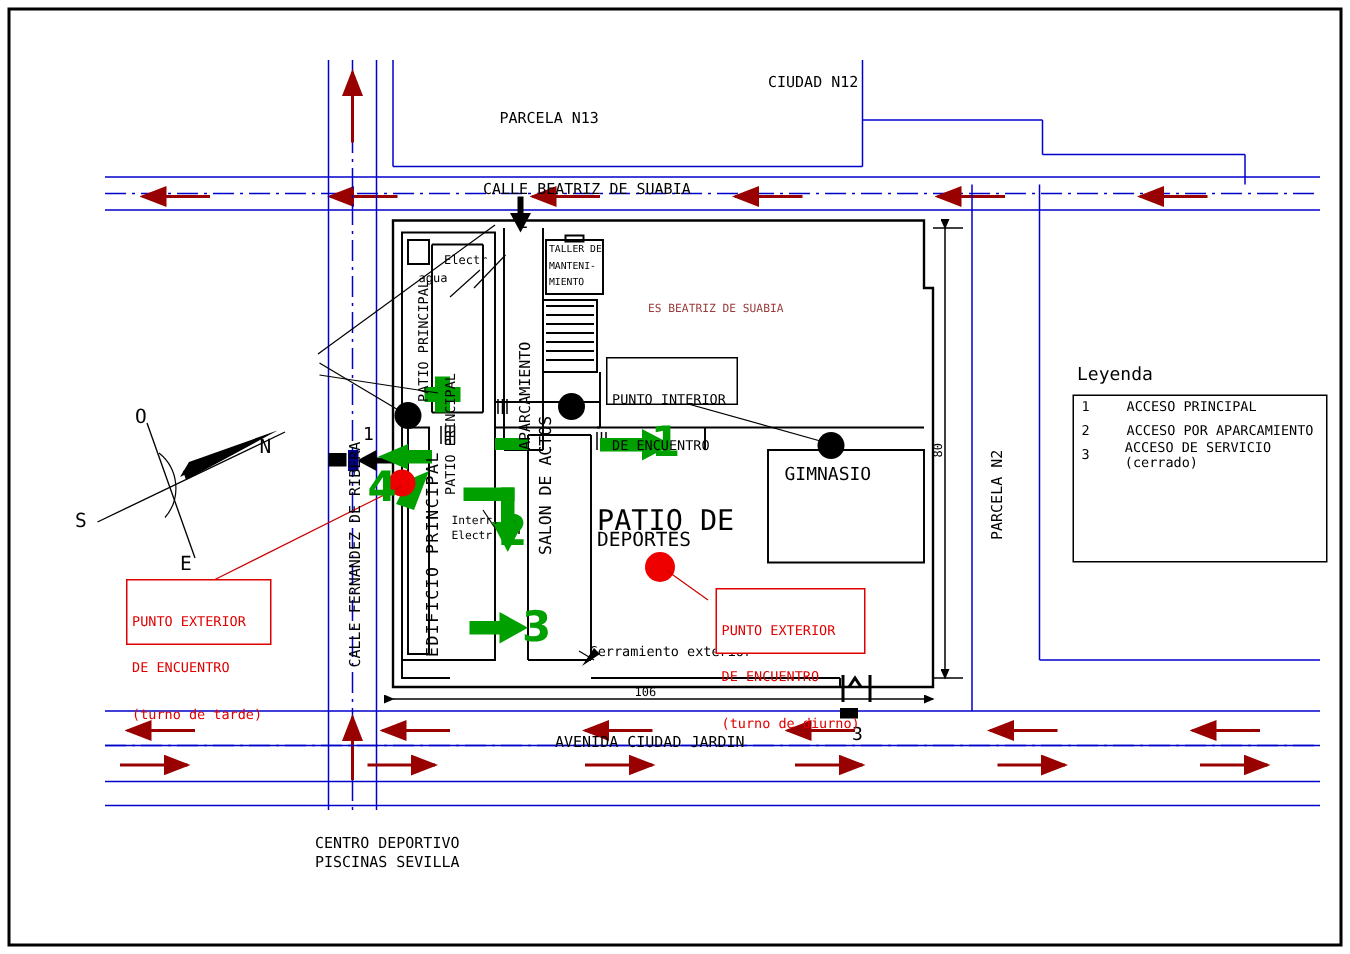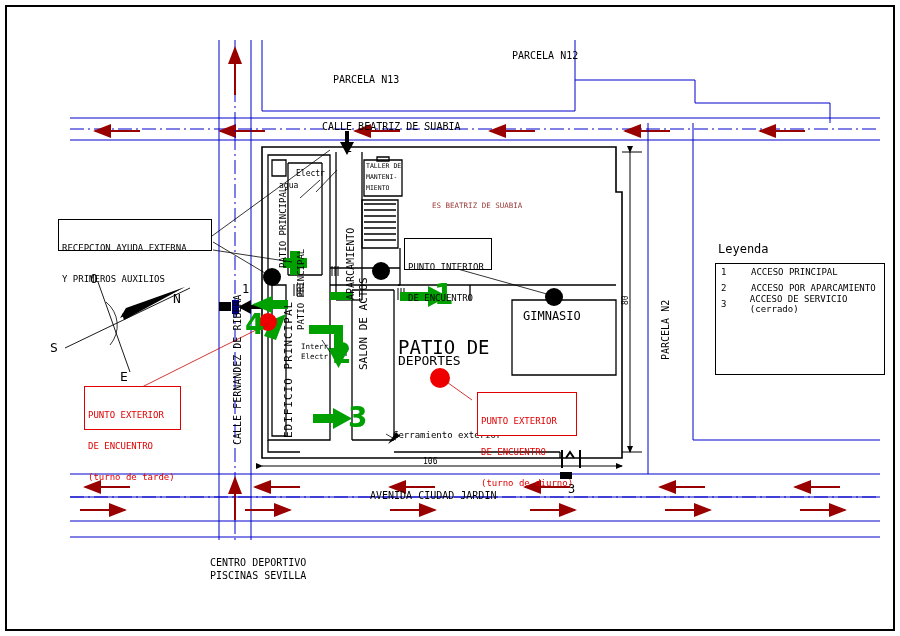--- a/index.html
+++ b/index.html
@@ -285,21 +285,21 @@
           <polygon points="742,288 742,299 731,293.5"></polygon>
         </g>
     <g>
           <rect x="741" y="307" width="11" height="5"></rect>
           <polygon points="742,304 742,315 731,309.5"></polygon>
         </g>
   </g>
 </svg>
 
 <div class="lbl blk" style="left:333px;top:74px;font-size:10px;">PARCELA N13</div>
-<div class="lbl blk" style="left:512px;top:50px;font-size:10px;">PARCELA N12</div>
+<div class="lbl blk" style="left:512px;top:50px;font-size:10px;">CIUDAD N12</div>
 <div class="lbl blk" style="left:322px;top:121px;font-size:10px;">CALLE BEATRIZ DE SUABIA</div>
 <div class="lbl blk" style="left:370px;top:490px;font-size:10px;">AVENIDA CIUDAD JARDIN</div>
 
 <div class="lbl blk vt" style="left:232px;top:445px;font-size:10px;transform:rotate(-90deg);">CALLE FERNANDEZ DE RIBERA</div>
 <div class="lbl blk vt" style="left:660px;top:360px;font-size:10px;transform:rotate(-90deg);">PARCELA N2</div>
 
 <div class="lbl blk vt" style="left:278px;top:268px;font-size:9px;transform:rotate(-90deg);">PATIO PRINCIPAL</div>
 <div class="lbl blk vt" style="left:296px;top:330px;font-size:9px;transform:rotate(-90deg);">PATIO PRINCIPAL</div>
 <div class="lbl blk vt" style="left:283px;top:438px;font-size:11px;transform:rotate(-90deg);letter-spacing:1px;">EDIFICIO PRINCIPAL</div>
 <div class="lbl blk vt" style="left:345px;top:300px;font-size:10px;transform:rotate(-90deg);">APARCAMIENTO</div>
@@ -335,24 +335,20 @@
 <div class="lbl grn" style="left:245px;top:309px;font-size:28px;font-weight:bold;font-family:'DejaVu Sans',sans-serif;">4</div>
 
 <div class="lbl blk" style="left:90px;top:272px;font-size:13px;">O</div>
 <div class="lbl blk" style="left:173px;top:292px;font-size:13px;">N</div>
 <div class="lbl blk" style="left:50px;top:341px;font-size:13px;">S</div>
 <div class="lbl blk" style="left:120px;top:370px;font-size:13px;">E</div>
 
 <div class="lbl blk" style="left:210px;top:557px;font-size:10px;">CENTRO DEPORTIVO</div>
 <div class="lbl blk" style="left:210px;top:570px;font-size:10px;">PISCINAS SEVILLA</div>
 
-<div class="box" style="left:58px;top:219px;width:154px;height:32px;font-size:9px;">
-  <div>RECEPCION AYUDA EXTERNA</div>
-  <div>Y PRIMEROS AUXILIOS</div>
-</div>
 
 <div class="box" style="left:404px;top:238px;width:88px;height:32px;font-size:9px;">
   <div>PUNTO INTERIOR</div>
   <div>DE ENCUENTRO</div>
 </div>
 
 <div class="boxred" style="left:84px;top:386px;width:97px;height:44px;font-size:9px;">
   <div>PUNTO EXTERIOR</div>
   <div>DE ENCUENTRO</div>
   <div>(turno de tarde)</div>

